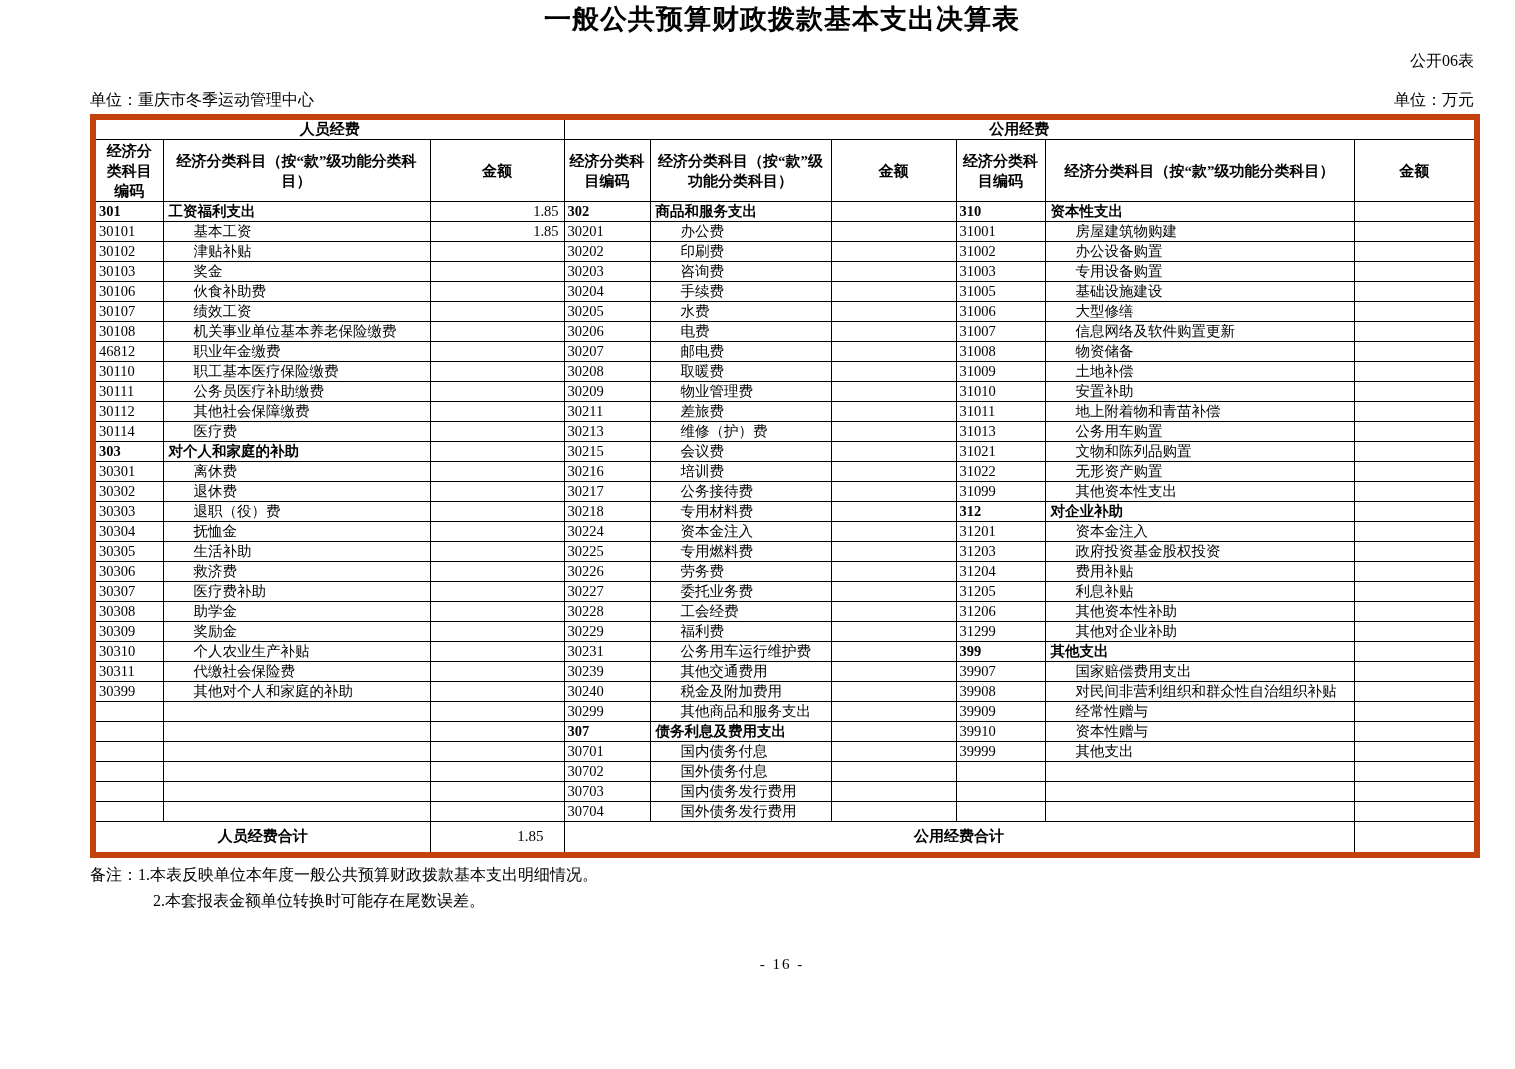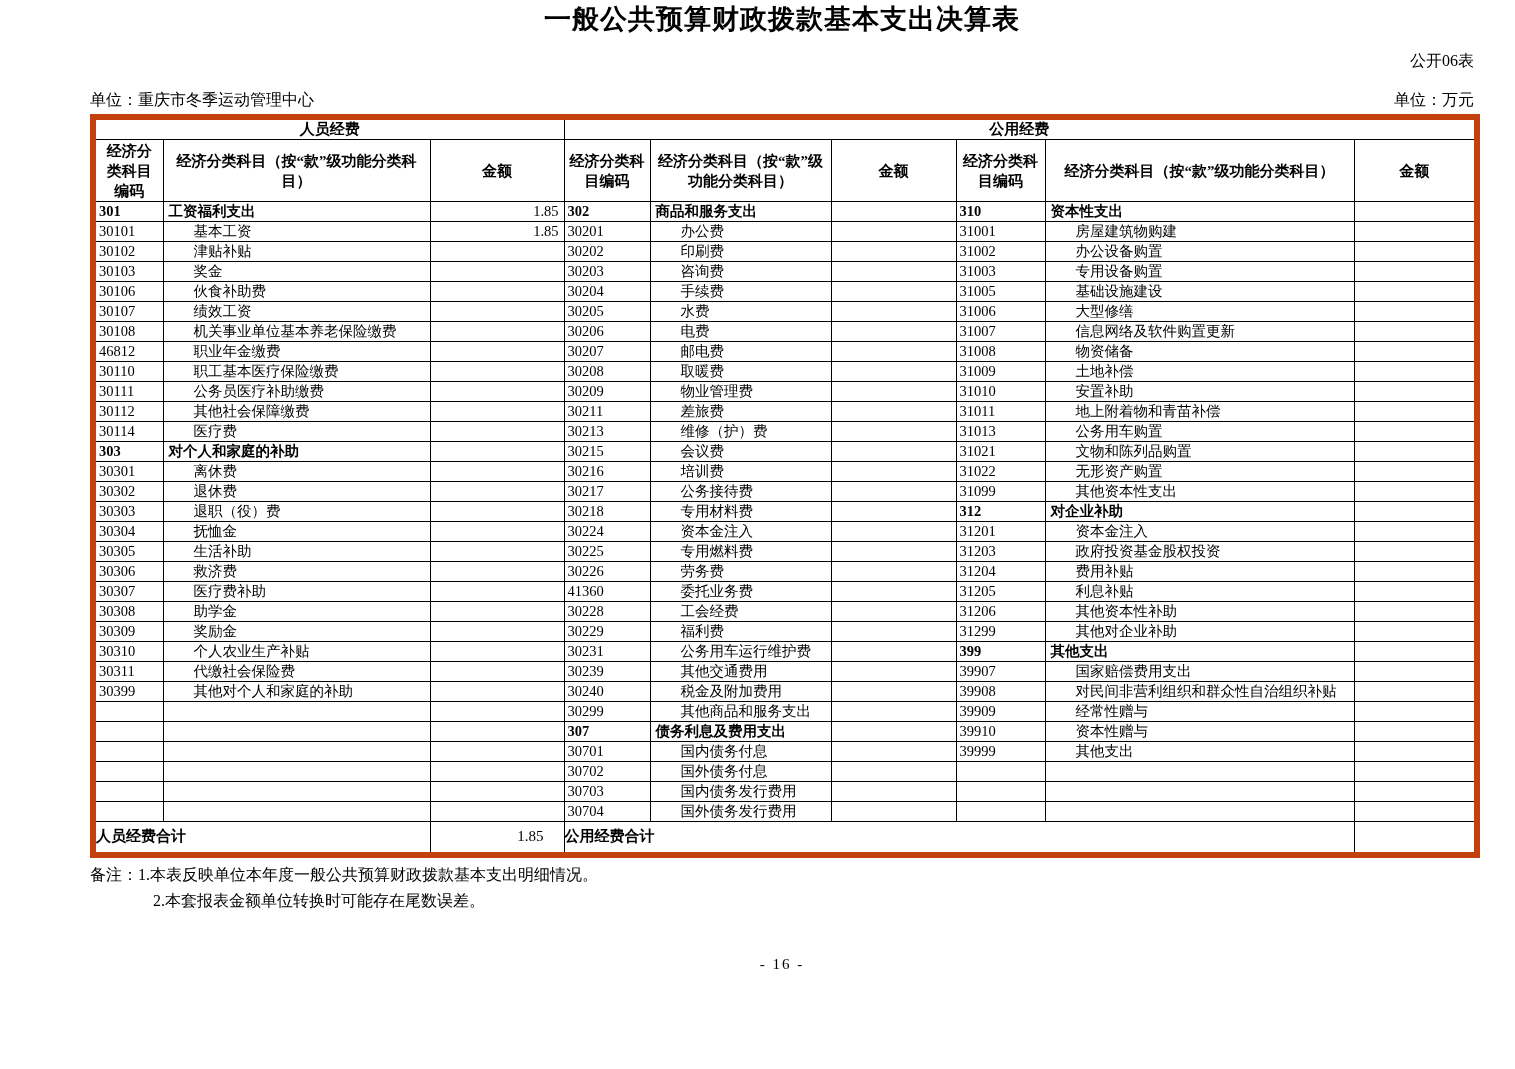--- a/index.html
+++ b/index.html
@@ -57,21 +57,21 @@
   }
   tbody tr { height: 19.5px; padding-left: 8px; }
   td.code { font-size: 14.5px; text-align: left; padding-left: 3px; line-height: 19px; }
   td.name { font-size: 14.5px; text-align: left; padding-left: 5px; line-height: 19px; }
   td.name.item { padding-left: 30px; }
   td.amt  { font-size: 14.5px; text-align: right; padding-right: 5px; line-height: 19px; }
   .cat { font-weight: bold; }
 
   tr.total-row { height: 33px; }
   tr.total-row td { font-size: 15px; }
-  td.total-label { font-weight: bold; text-align: left; }
+  td.total-label { font-weight: bold; text-align: center; }
   td.total-amt { padding-right: 20px; }
 
   .notes {
     margin-top: 4px;
     font-size: 16px;
     line-height: 26px;
   }
   .notes .note-line2 { padding-left: 63px; }
   .page-num {
     margin-top: 42px;
@@ -328,21 +328,21 @@
             <td class="name item">劳务费</td>
             <td class="amt"></td>
             <td class="code">31204</td>
             <td class="name item">费用补贴</td>
             <td class="amt"></td>
           </tr>
           <tr>
             <td class="code">30307</td>
             <td class="name item">医疗费补助</td>
             <td class="amt"></td>
-            <td class="code">41360</td>
+            <td class="code">30227</td>
             <td class="name item">委托业务费</td>
             <td class="amt"></td>
             <td class="code">31205</td>
             <td class="name item">利息补贴</td>
             <td class="amt"></td>
           </tr>
           <tr>
             <td class="code">30308</td>
             <td class="name item">助学金</td>
             <td class="amt"></td>

